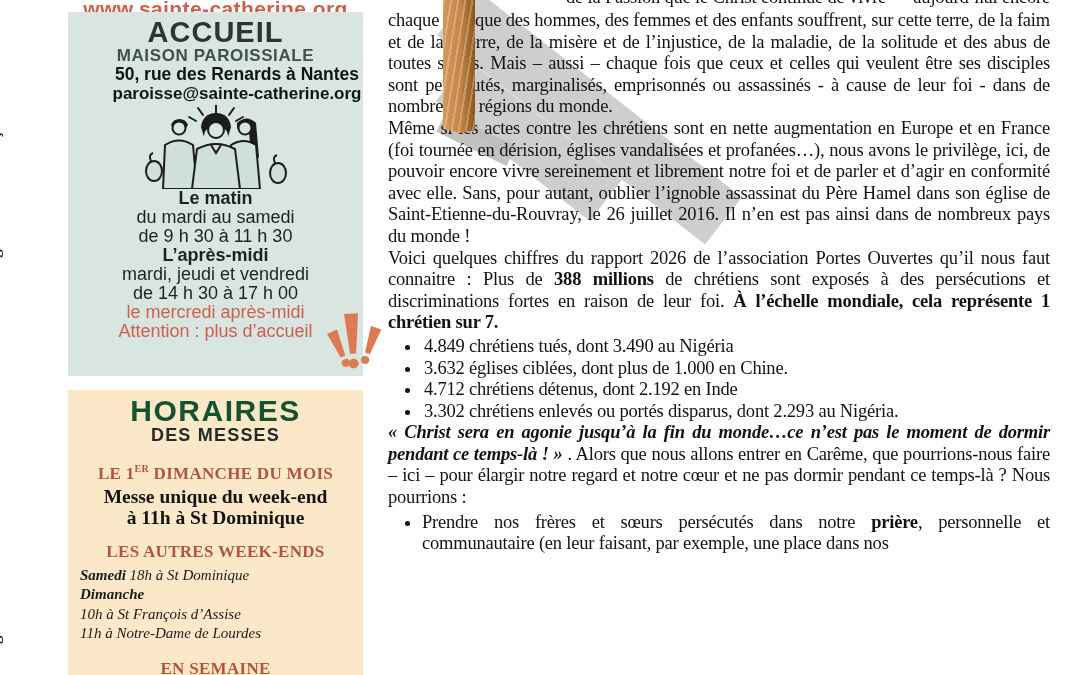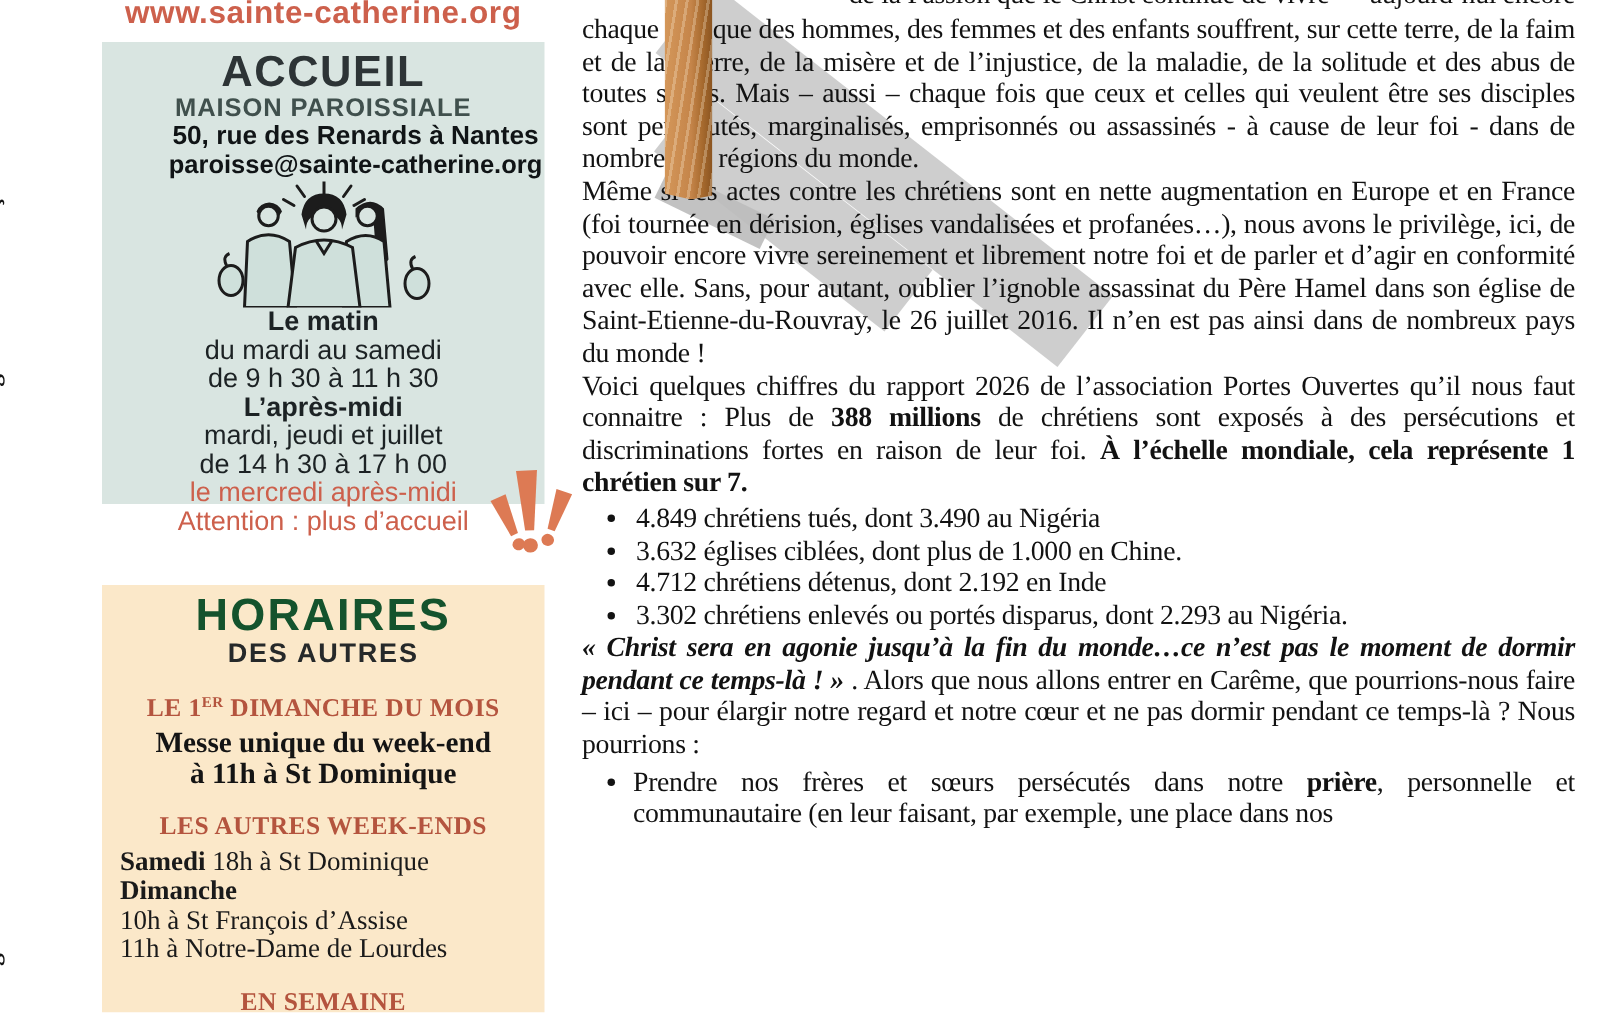--- a/index.html
+++ b/index.html
@@ -18,41 +18,41 @@
     font-size:17px;color:#141414;letter-spacing:.2px;
   }
   .spine-text .b{font-weight:bold;}
   
   .website{
     position:absolute;left:68px;top:-7px;width:295px;
     text-align:center;font-weight:bold;font-size:21px;line-height:32px;
     color:#cd604c;letter-spacing:.4px;
   }
   .box-green{
-    position:absolute;left:68px;top:28px;width:295px;height:308px;
+    position:absolute;left:68px;top:12px;width:295px;height:364px;
     background:#d9e5e1;text-align:center;color:#15191b;
   }
   .box-peach{
     position:absolute;left:68px;top:390px;width:295px;height:285px;
     background:#fbe8c9;text-align:center;color:#141414;
   }
   .accueil-title{margin-top:5px;font-size:29px;font-weight:bold;color:#2d3436;letter-spacing:1px;line-height:30px;}
   .accueil-sub{font-size:17px;font-weight:bold;color:#40504d;letter-spacing:.6px;line-height:18px;}
   .acc-line{font-size:17.5px;font-weight:bold;line-height:19px;color:#101416;margin-left:43px;}
   .acc-line.email{font-size:17px;}
   .illus{display:block;margin:2px auto 0;}
   .sched{font-size:18px;line-height:19px;color:#1c2224;}
   .sched .lbl{font-weight:bold;}
   .warn{color:#cd604c;}
   .hor-title{margin-top:6px;font-size:30px;font-weight:bold;color:#14532d;letter-spacing:1.5px;line-height:30px;}
   .hor-sub{font-size:18px;font-weight:bold;letter-spacing:1.2px;line-height:19px;color:#26292a;}
   .red-head{font-family:"Liberation Serif", serif;font-weight:bold;font-size:17px;color:#b4543e;letter-spacing:.3px;line-height:18px;margin-top:15px;}
   .red-head sup{font-size:10px;}
   .mass-bold{font-family:"Liberation Serif", serif;font-weight:bold;font-size:19.5px;line-height:21px;color:#141414;margin-top:3px;}
-  .mass-left{margin:5px 0 16px 12px;text-align:left;font-family:"Liberation Serif", serif;font-size:18px;line-height:19.5px;color:#1a1a1a;}
+  .mass-left{margin:5px 0 16px 12px;text-align:left;font-family:"Liberation Serif", serif;font-size:15px;line-height:19.5px;color:#1a1a1a;font-style:italic;}
   .mass-left .b{font-weight:bold;}
   
   .bang{position:absolute;left:313px;top:312px;width:80px;height:72px;}
   
   .main{
     position:absolute;left:388px;top:0;width:662px;
     font-family:"Liberation Serif", serif;
     font-size:18.5px;line-height:21.6px;color:#121212;
     text-align:justify;letter-spacing:-0.2px;
   }
@@ -122,21 +122,21 @@
     <circle cx="75" cy="25" r="8" fill="#d9e5e1" stroke="#1c1c1c" stroke-width="2"></circle>
     <path d="M56 44 q19 -10 38 0 l5 40 h-48 z" fill="#cfe0db" stroke="#1c1c1c" stroke-width="2"></path>
     <path d="M70 40 l5 8 l5 -8" stroke="#1c1c1c" stroke-width="2" fill="none"></path>
   </svg>
 
   <div class="sched">
     <div class="lbl">Le matin</div>
     <div>du mardi au samedi</div>
     <div>de 9 h 30 à 11 h 30</div>
     <div class="lbl">L’après-midi</div>
-    <div>mardi, jeudi et juillet</div>
+    <div>mardi, jeudi et vendredi</div>
     <div>de 14 h 30 à 17 h 00</div>
     <div class="warn">le mercredi après-midi</div>
     <div class="warn">Attention : plus d’accueil</div>
   </div>
 </div>
 
 <svg class="bang" viewBox="0 0 80 72">
   <g fill="#dd7a54">
     <g transform="translate(14,22) rotate(-24)">
       <polygon points="0,0 11,0 8,27 3,27"></polygon>
@@ -148,21 +148,21 @@
     </g>
     <g transform="translate(58,14) rotate(19)">
       <polygon points="0,0 11,0 8,27 3,27"></polygon>
       <ellipse cx="5.5" cy="34" rx="4.2" ry="4"></ellipse>
     </g>
   </g>
 </svg>
 
 <div class="box-peach">
   <div class="hor-title">HORAIRES</div>
-  <div class="hor-sub">DES AUTRES</div>
+  <div class="hor-sub">DES MESSES</div>
 
   <div class="red-head"><span>LE 1</span><sup>ER</sup><span> DIMANCHE DU MOIS</span></div>
   <div class="mass-bold">Messe unique du week-end</div>
   <div class="mass-bold" style="margin-top:0;">à 11h à St Dominique</div>
 
   <div class="red-head">LES AUTRES WEEK-ENDS</div>
   <div class="mass-left">
     <div><span class="b">Samedi</span><span> 18h à St Dominique</span></div>
     <div class="b">Dimanche</div>
     <div>10h à St François d’Assise</div>

